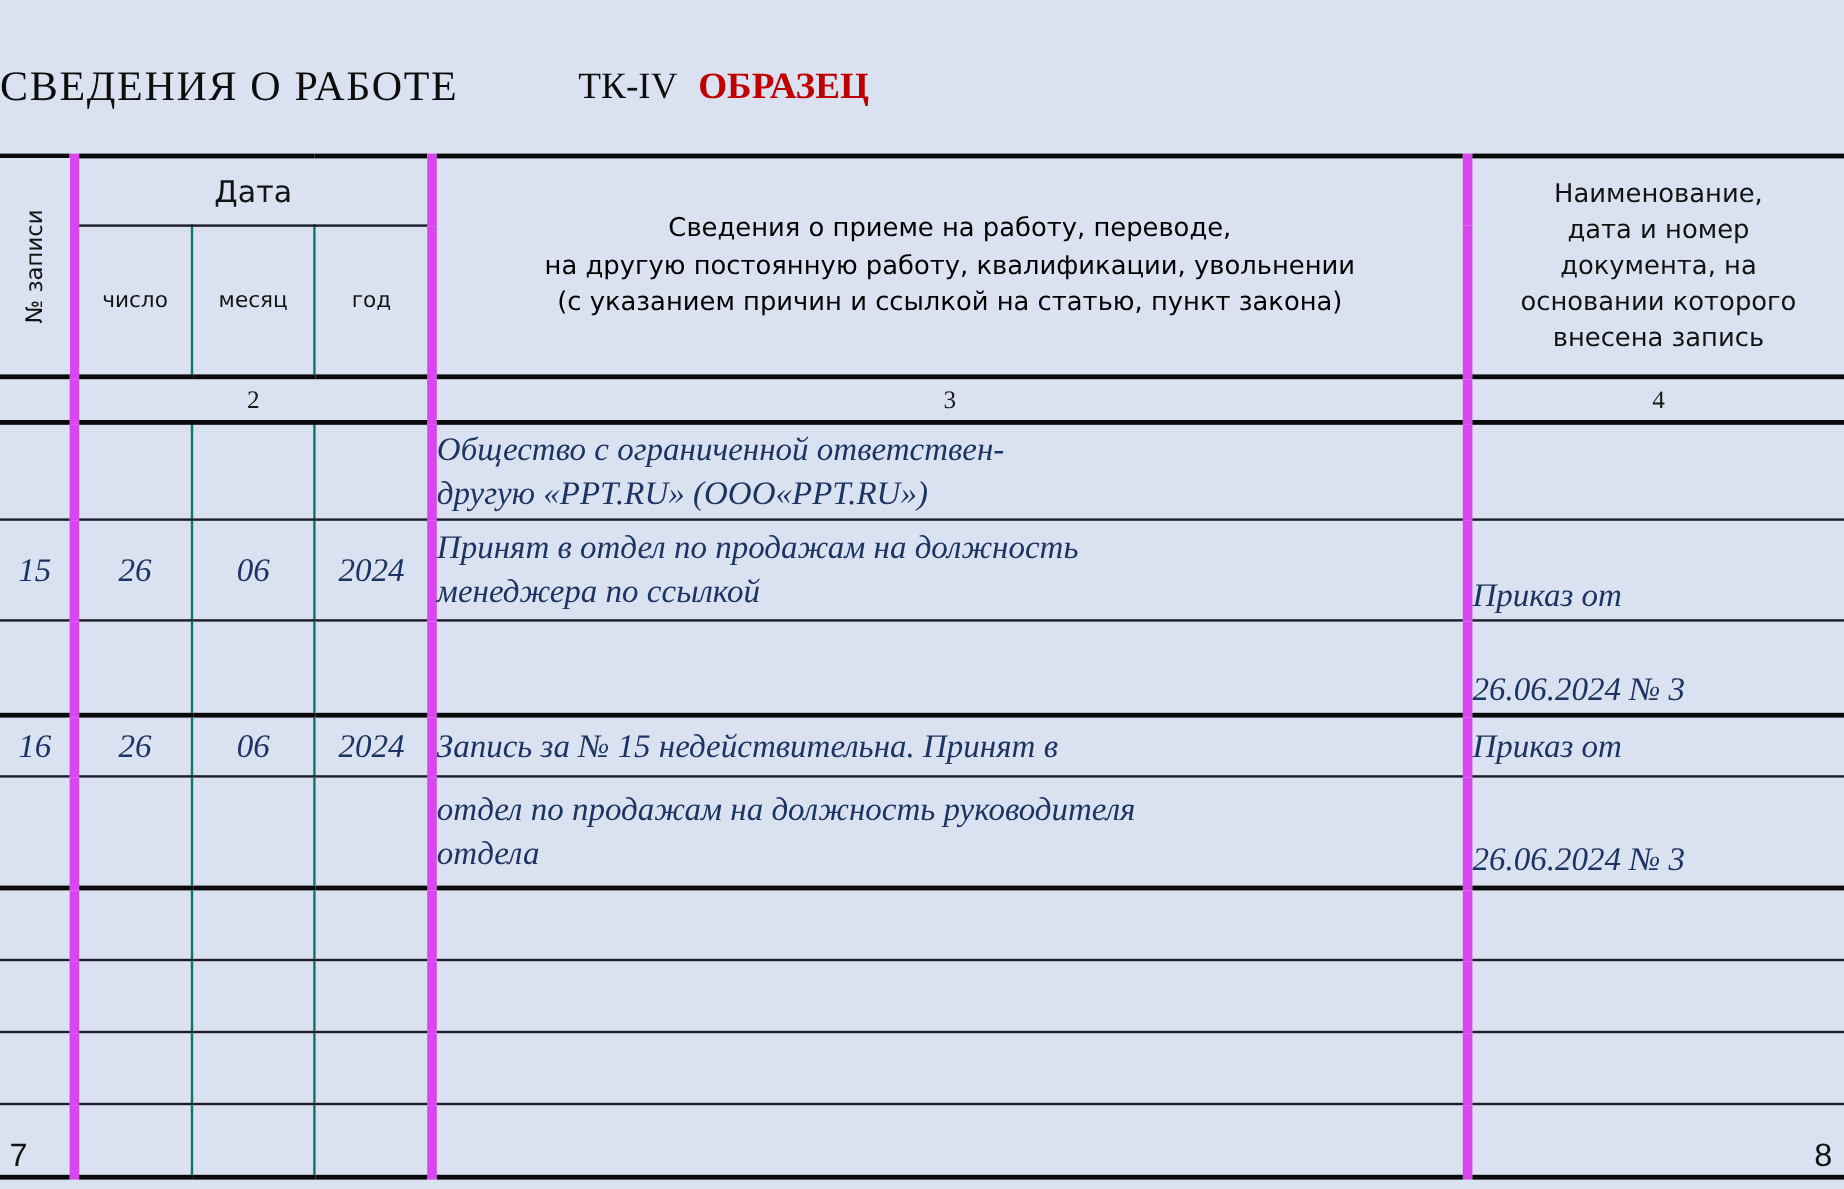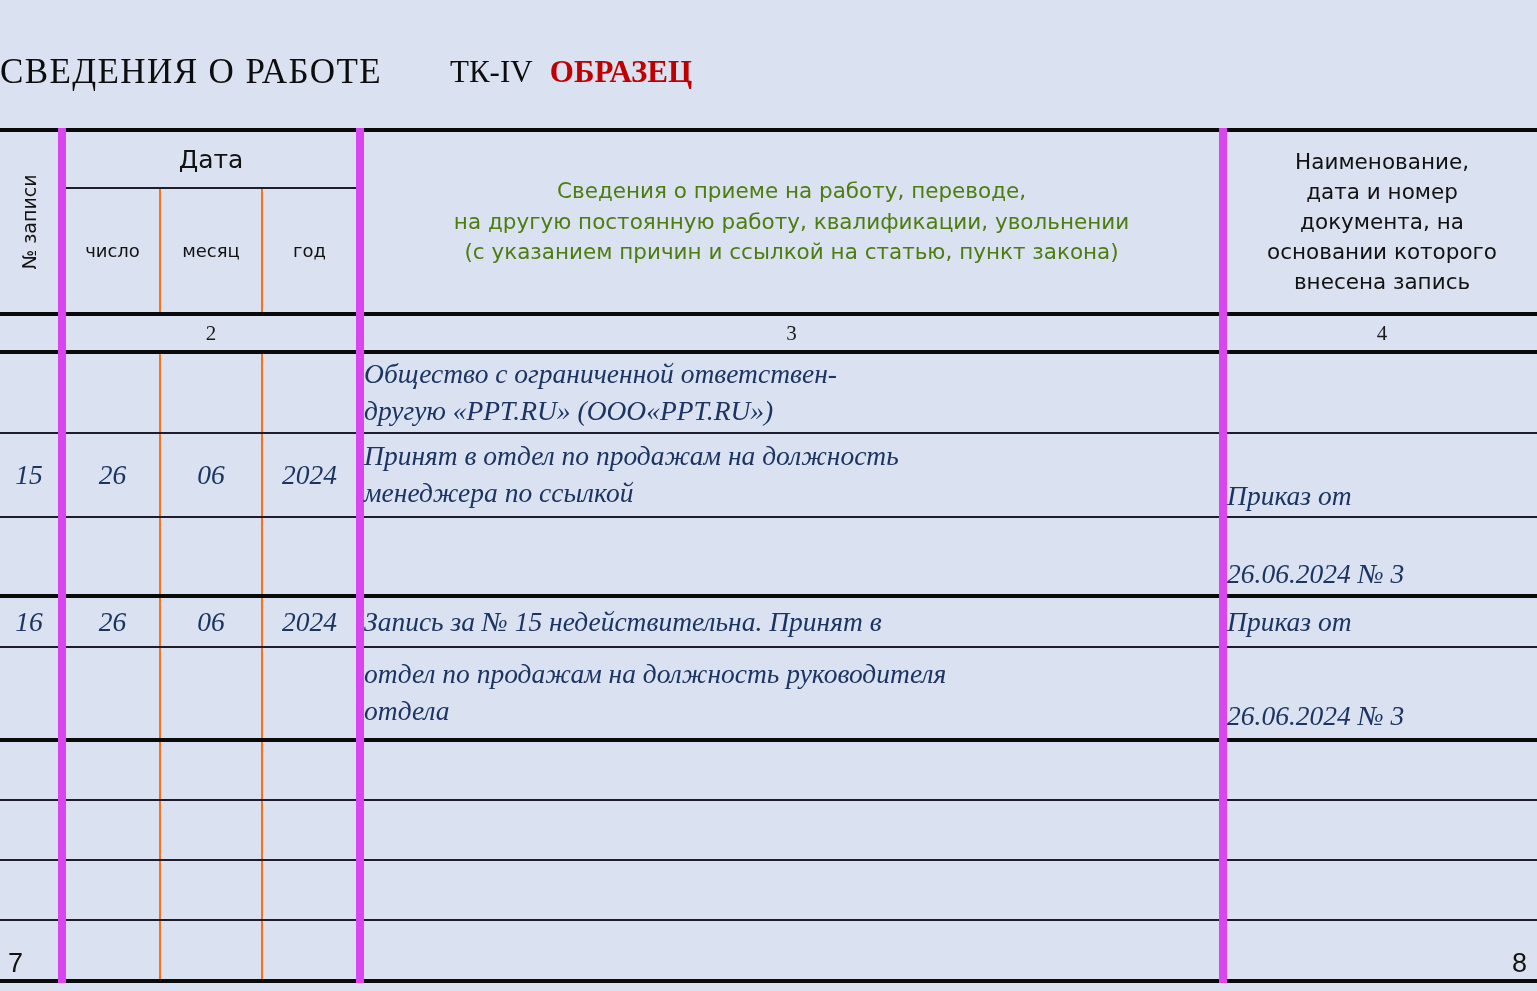--- a/index.html
+++ b/index.html
@@ -50,21 +50,21 @@
     z-index: 10;
   }
   #title-main {
     font-family: "Liberation Serif", serif;
     font-size: 35px;
     color: #0d0d0d;
     letter-spacing: 1.4px;
     white-space: nowrap;
   }
   #title-right {
-    margin-left: 68px;
+    margin-left: 100px;
     font-family: "Liberation Serif", serif;
     font-size: 31px;
     white-space: nowrap;
   }
   #title-code {
     color: #0d0d0d;
   }
   #title-sample {
     color: #c00000;
     font-weight: bold;
@@ -87,21 +87,21 @@
     background: #dae1f0;
     vertical-align: middle;
     font-weight: normal;
   }
 
   
   .bt-thick { border-top: 4px solid #0a0a0a; }
   .bb-thick { border-bottom: 4px solid #0a0a0a; }
   .br-thick { border-right: 8px solid #d946ef; }
   .bb-thin  { border-bottom: 2px solid #1d1d2b; }
-  .br-thin  { border-right: 2px solid #f97316; }
+  .br-thin  { border-right: 2px solid #0f766e; }
 
   
   .hdr {
     font-family: "DejaVu Sans", sans-serif;
     color: #121212;
     text-align: center;
   }
   #cell-numzapisi {
     position: relative;
     height: 178px;
@@ -120,21 +120,21 @@
     font-size: 25px;
     height: 55px;
   }
   .hdr-sub {
     font-size: 18px;
     height: 123px;
   }
   #hdr-info {
     font-size: 21.5px;
     line-height: 1.44;
-    color: #4d7c0f;
+    color: #000000;
     padding: 0 14px;
   }
   #hdr-doc {
     font-size: 21.5px;
     line-height: 1.40;
     color: #121212;
     padding: 0 8px;
   }
 
   

